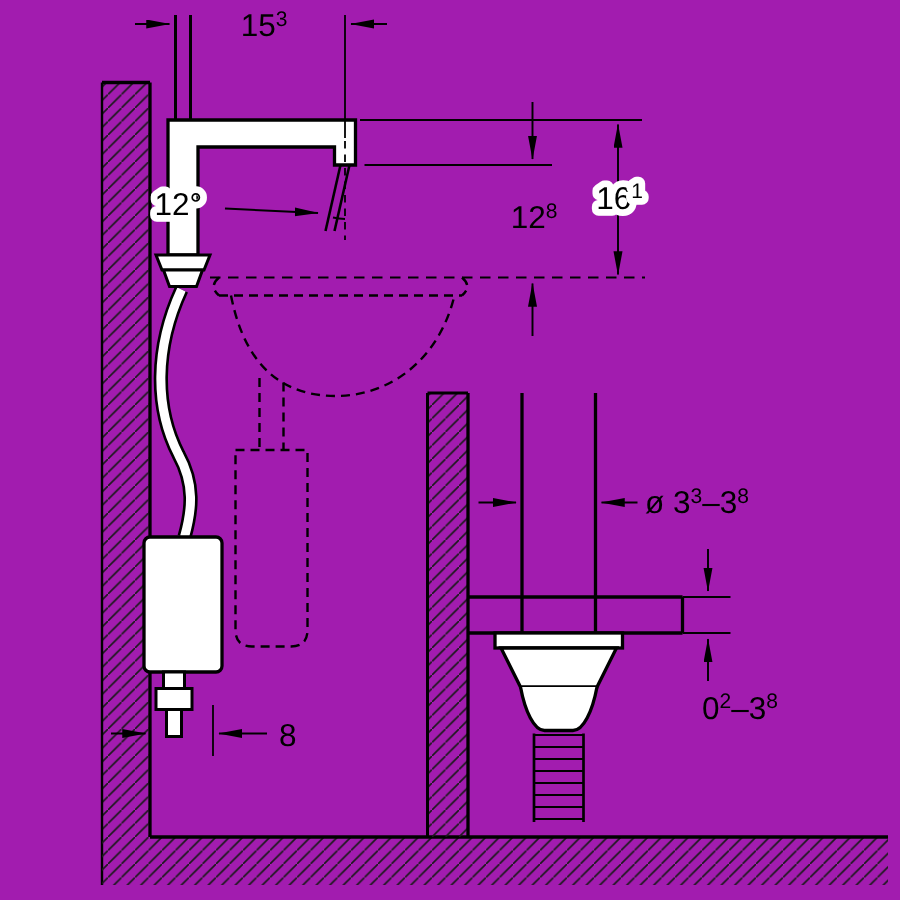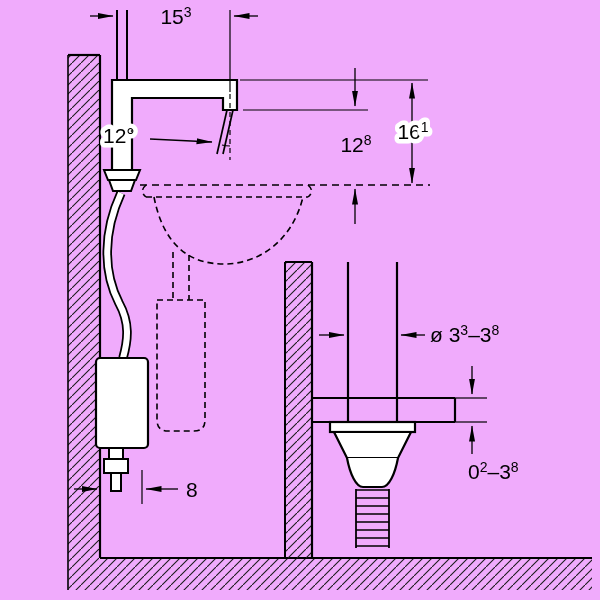--- a/index.html
+++ b/index.html
@@ -1,16 +1,16 @@
 <!DOCTYPE html>
 <html><head>
 <meta charset="utf-8">
 <style>
   html,body{margin:0;padding:0;background:#ffffff;}
-  .stage{width:600px;height:600px;position:relative;background:#f0abfc;overflow:hidden;
+  .stage{width:600px;height:600px;position:relative;background:#a21caf;overflow:hidden;
          font-family:"Liberation Sans","DejaVu Sans",sans-serif;}
   svg{display:block;}
   svg text{font-family:"Liberation Sans","DejaVu Sans",sans-serif;fill:#000;}
   .halo{paint-order:stroke;stroke:#ffffff;stroke-width:9px;stroke-linejoin:round;}
 </style>
 </head>
 <body>
 
 <div class="stage">
 <svg width="600" height="600" viewBox="0 0 600 600">

